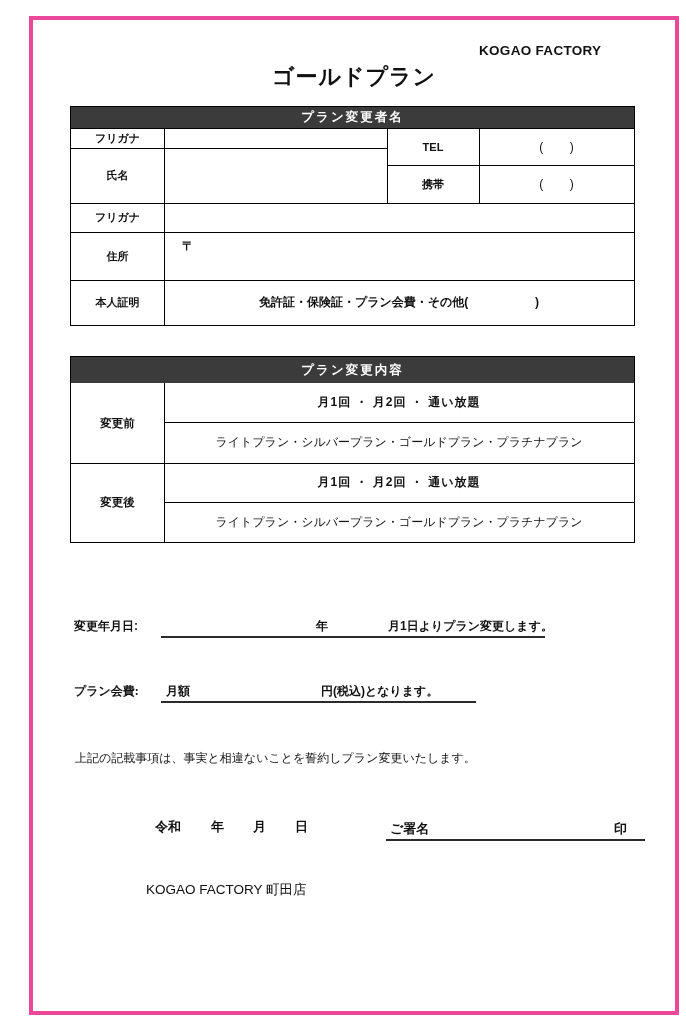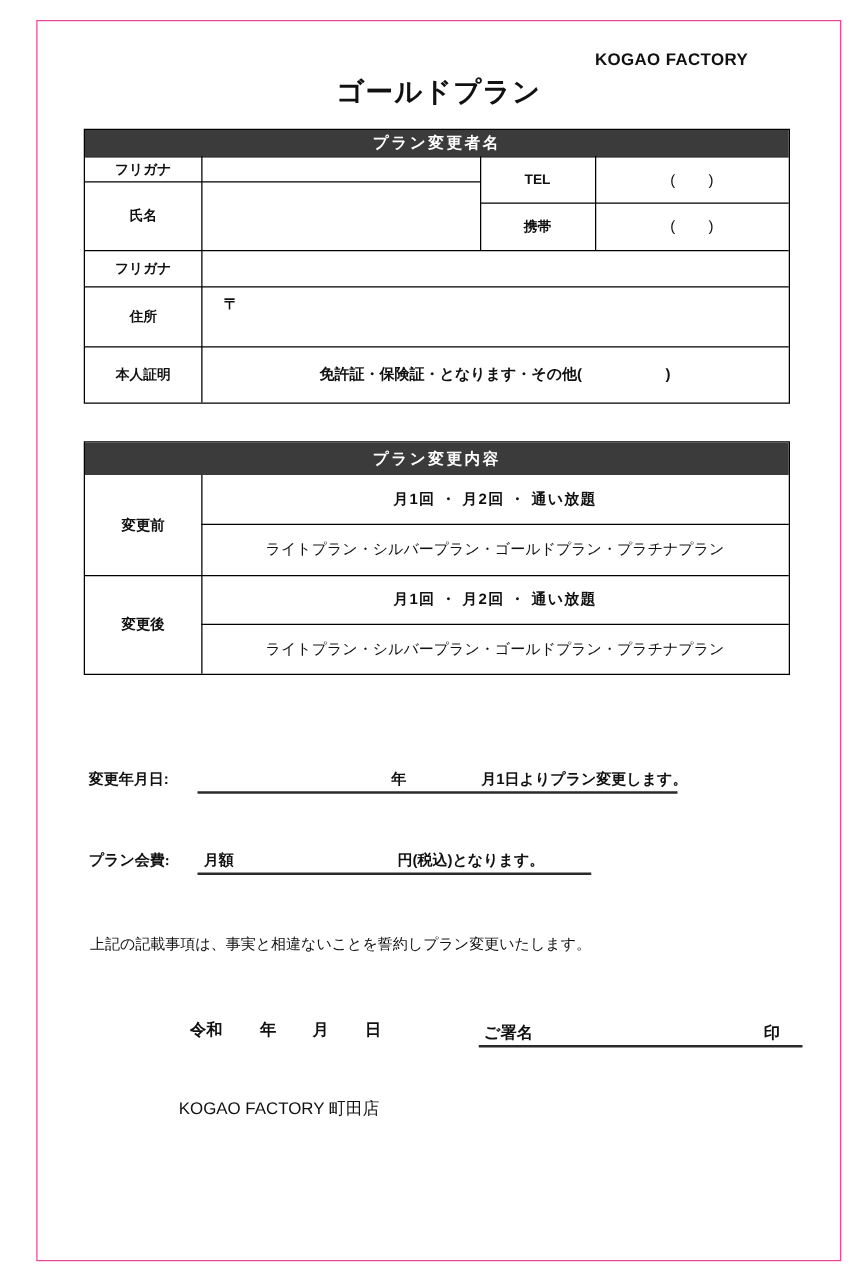--- a/index.html
+++ b/index.html
@@ -1,18 +1,18 @@
 <!DOCTYPE html>
 <html><head>
 <meta charset="utf-8">
 <style>
   html,body{margin:0;padding:0;background:#fff;}
   .canvas{position:relative;width:686px;height:1024px;background:#ffffff;overflow:hidden;
           font-family:"Liberation Sans","DejaVu Sans",sans-serif;color:#111;}
-  .page{position:absolute;left:29px;top:16px;width:642px;height:991px;border:1px solid #ec4899;background:#fff;}
+  .page{position:absolute;left:29px;top:16px;width:642px;height:991px;border:4px solid #ec4899;background:#fff;}
   .abs{position:absolute;}
   .brand{position:absolute;left:446px;top:23px;font-size:13.5px;font-weight:bold;letter-spacing:.3px;}
   .title{position:absolute;left:0;top:42px;width:100%;text-align:center;font-size:22px;font-weight:bold;letter-spacing:1px;}
   .tbl{position:absolute;border:1px solid #000;background:#fff;}
   .thead{position:absolute;left:0;top:0;width:100%;background:#3b3b3b;color:#fff;
          display:flex;align-items:center;justify-content:center;font-size:12.5px;font-weight:bold;letter-spacing:2px;}
   .cell{position:absolute;display:flex;align-items:center;justify-content:center;font-weight:bold;}
   .hl{position:absolute;height:1px;background:#000;}
   .vl{position:absolute;width:1px;background:#000;}
   .pre{white-space:pre;}
@@ -47,21 +47,21 @@
       <div class="cell" style="left:93px;top:21px;width:223px;height:75px;"></div>
       <div class="cell" style="left:316px;top:21px;width:92px;height:37px;font-size:11px;">TEL</div>
       <div class="cell" style="left:316px;top:58px;width:92px;height:38px;font-size:11px;">携帯</div>
       <div class="cell pre" style="left:408px;top:21px;width:155px;height:37px;font-size:12px;font-weight:normal;">(        )</div>
       <div class="cell pre" style="left:408px;top:58px;width:155px;height:38px;font-size:12px;font-weight:normal;">(        )</div>
       <div class="cell" style="left:0;top:96px;width:93px;height:29px;font-size:11px;">フリガナ</div>
       <div class="cell" style="left:93px;top:96px;width:470px;height:29px;"></div>
       <div class="cell" style="left:0;top:125px;width:93px;height:48px;font-size:11px;">住所</div>
       <div class="abs" style="left:111px;top:131px;font-size:12px;font-weight:bold;">〒</div>
       <div class="cell" style="left:0;top:173px;width:93px;height:45px;font-size:11px;">本人証明</div>
-      <div class="cell pre" style="left:93px;top:173px;width:470px;height:45px;font-size:12px;">免許証・保険証・となります・その他(                    )</div>
+      <div class="cell pre" style="left:93px;top:173px;width:470px;height:45px;font-size:12px;">免許証・保険証・プラン会費・その他(                    )</div>
     </div>
 
     <div class="tbl" style="left:37px;top:336px;width:563px;height:185px;">
       <div class="thead" style="height:26px;">プラン変更内容</div>
 
       <div class="hl" style="left:93px;top:65px;width:470px;"></div>
       <div class="hl" style="left:0;top:106px;width:563px;"></div>
       <div class="hl" style="left:93px;top:145px;width:470px;"></div>
       <div class="vl" style="left:93px;top:26px;height:159px;"></div>
 

